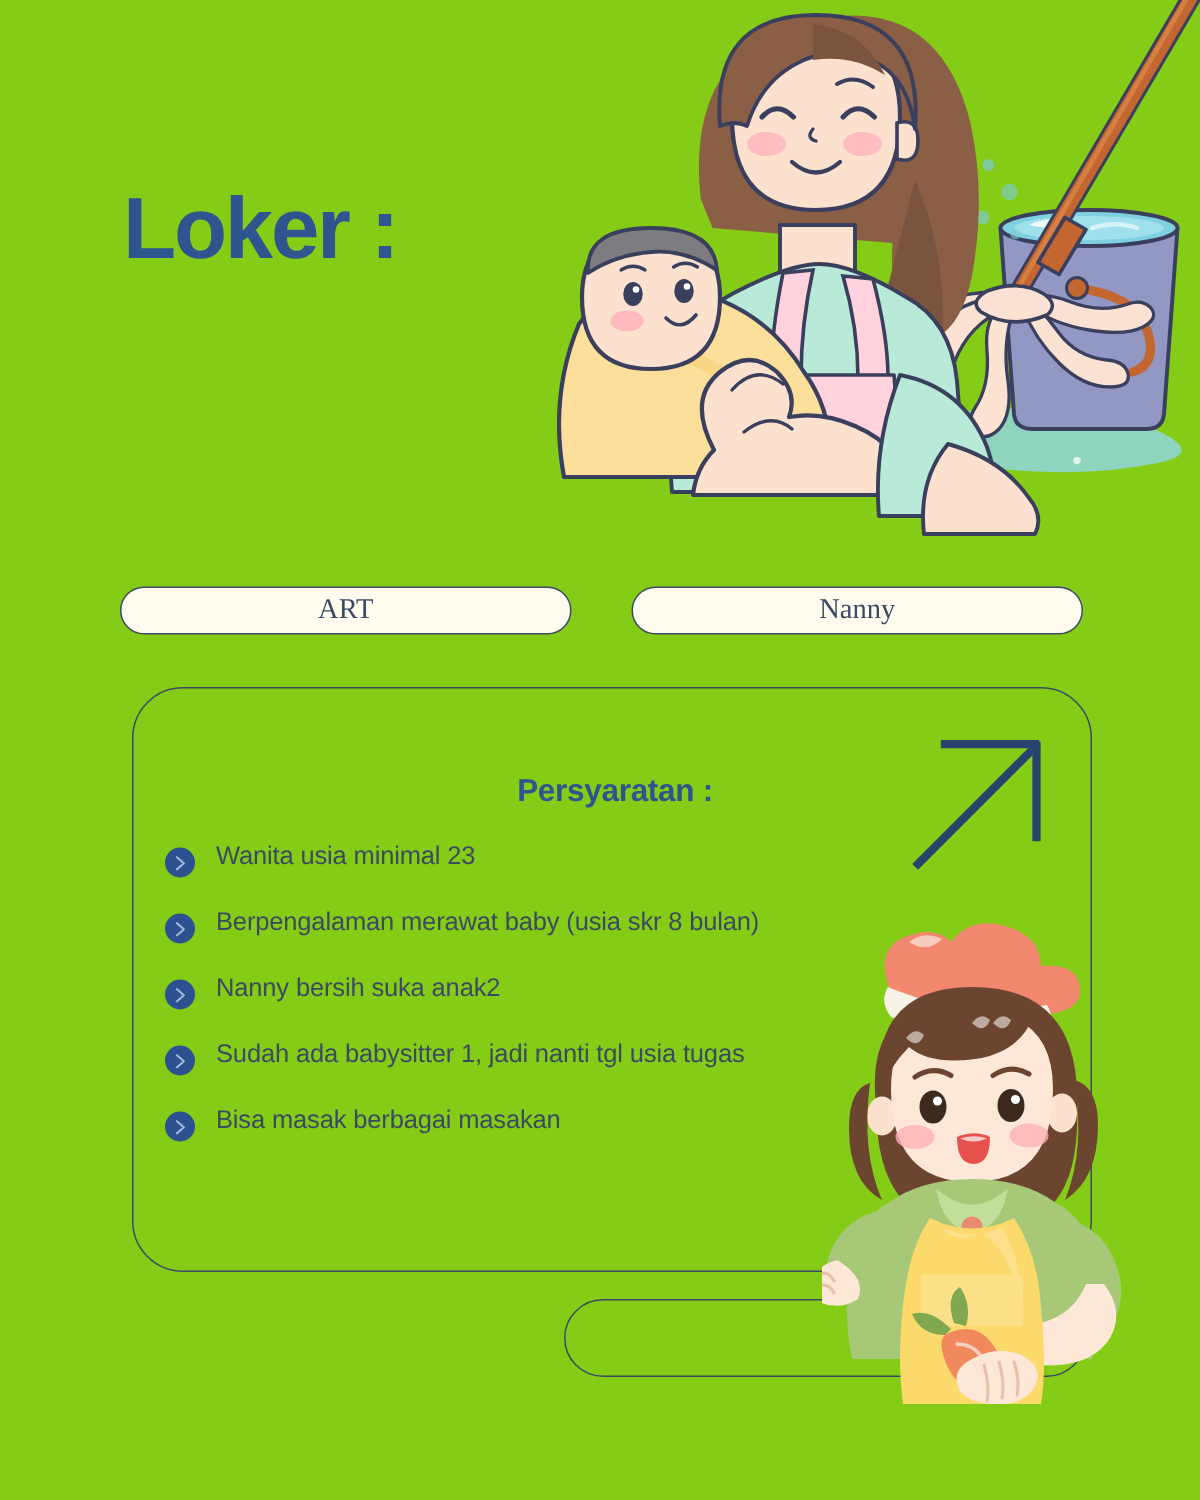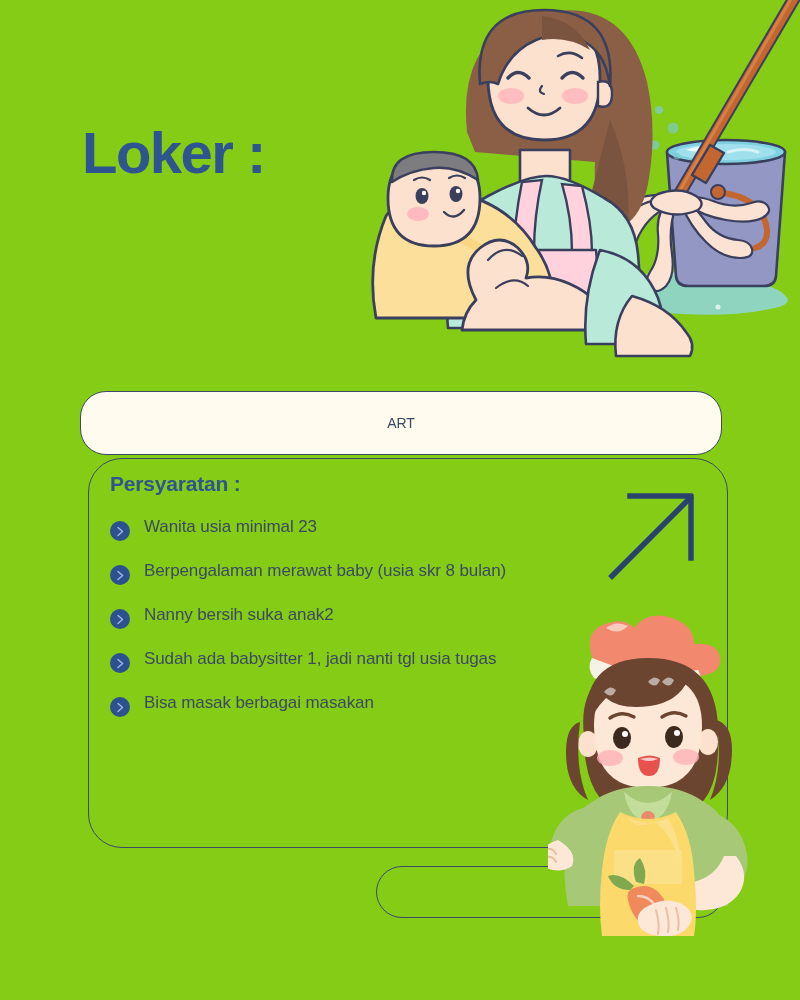--- a/index.html
+++ b/index.html
@@ -56,51 +56,53 @@
     left: 80px;
     top: 391px;
     width: 642px;
     height: 46px;
     display: flex;
     gap: 40px;
     z-index: 6;
   }
   .tab {
     flex: 1;
-    height: 64px;
+    height: 32px;
     border: 1.6px solid #3c4a63;
     border-radius: 26px;
     background: #fffcef;
     display: flex;
     align-items: center;
     justify-content: center;
-    font-size: 14px;
+    font-size: 19px;
     color: #3a4a61;
     cursor: pointer;
+    font-family: Liberation Serif, serif;
   }
 
   
   .req-card {
     position: absolute;
     left: 88px;
     top: 458px;
     width: 640px;
     height: 390px;
     border: 1.6px solid #3c4a63;
     border-radius: 34px;
     background: transparent;
     z-index: 4;
   }
 
   .req-inner {
     position: absolute;
     left: 110px;
-    top: 472px;
+    top: 516px;
     width: 600px;
     z-index: 7;
+    text-align: center;
   }
 
   .req-heading {
     font-size: 21px;
     font-weight: 700;
     color: #2e5590;
     margin-bottom: 20px;
     letter-spacing: -0.2px;
   }
 
@@ -271,20 +273,21 @@
       </g>
     </svg>
   </div>
 
   <div class="title-block">
     <div class="title-line">Loker :</div>
   </div>
 
   <div class="tabs">
     <div class="tab">ART</div>
+    <div class="tab">Nanny</div>
   </div>
 
   <div class="req-card"></div>
 
   <div class="req-inner">
     <div class="req-heading">Persyaratan :</div>
     <ul class="req-list">
       <li class="req-item">
         <span class="bullet">
           <svg width="9" height="11" viewBox="0 0 9 11">

